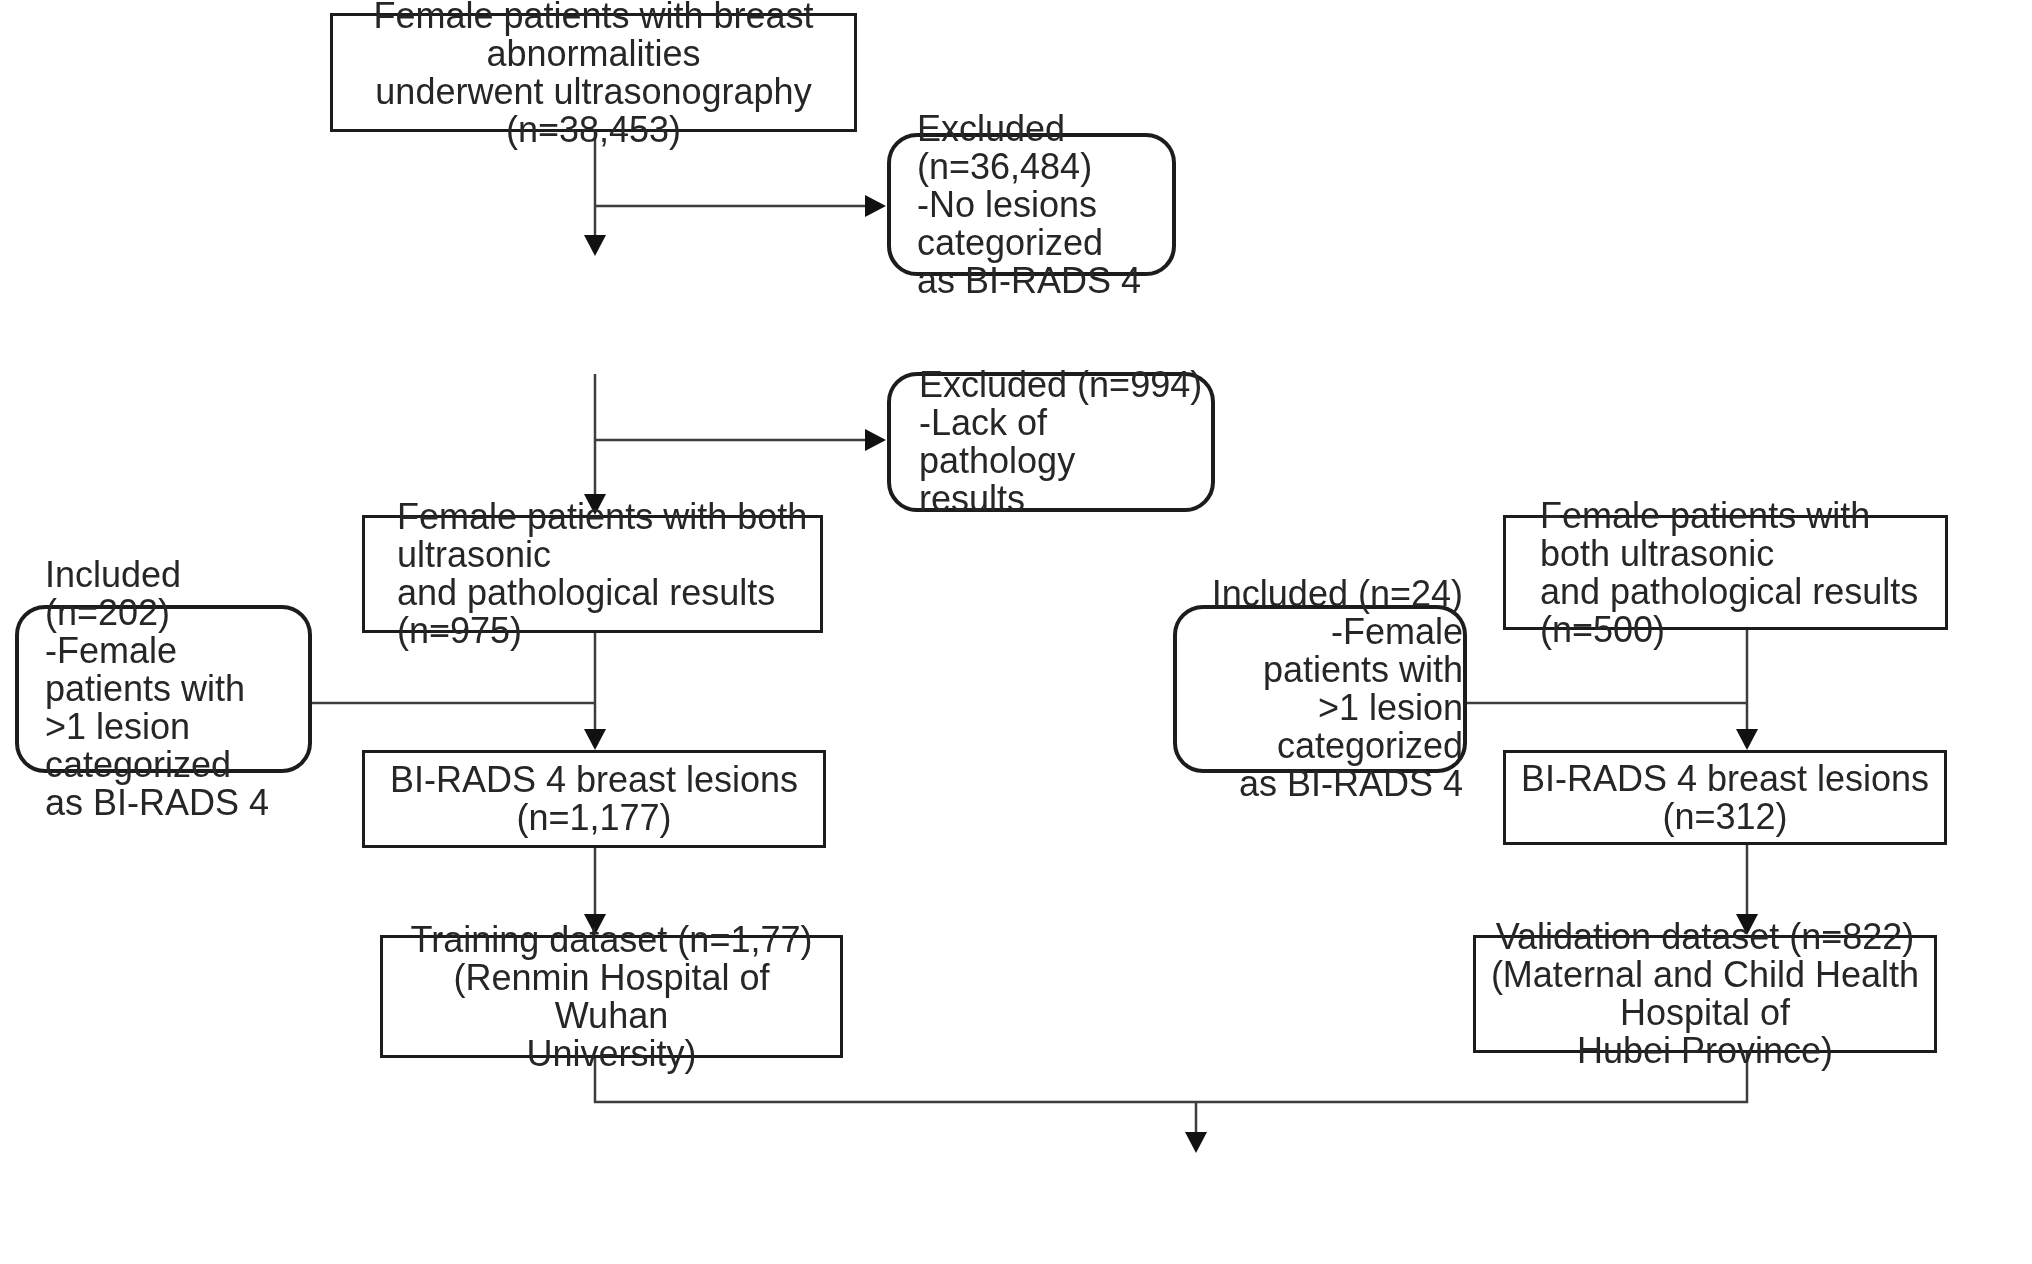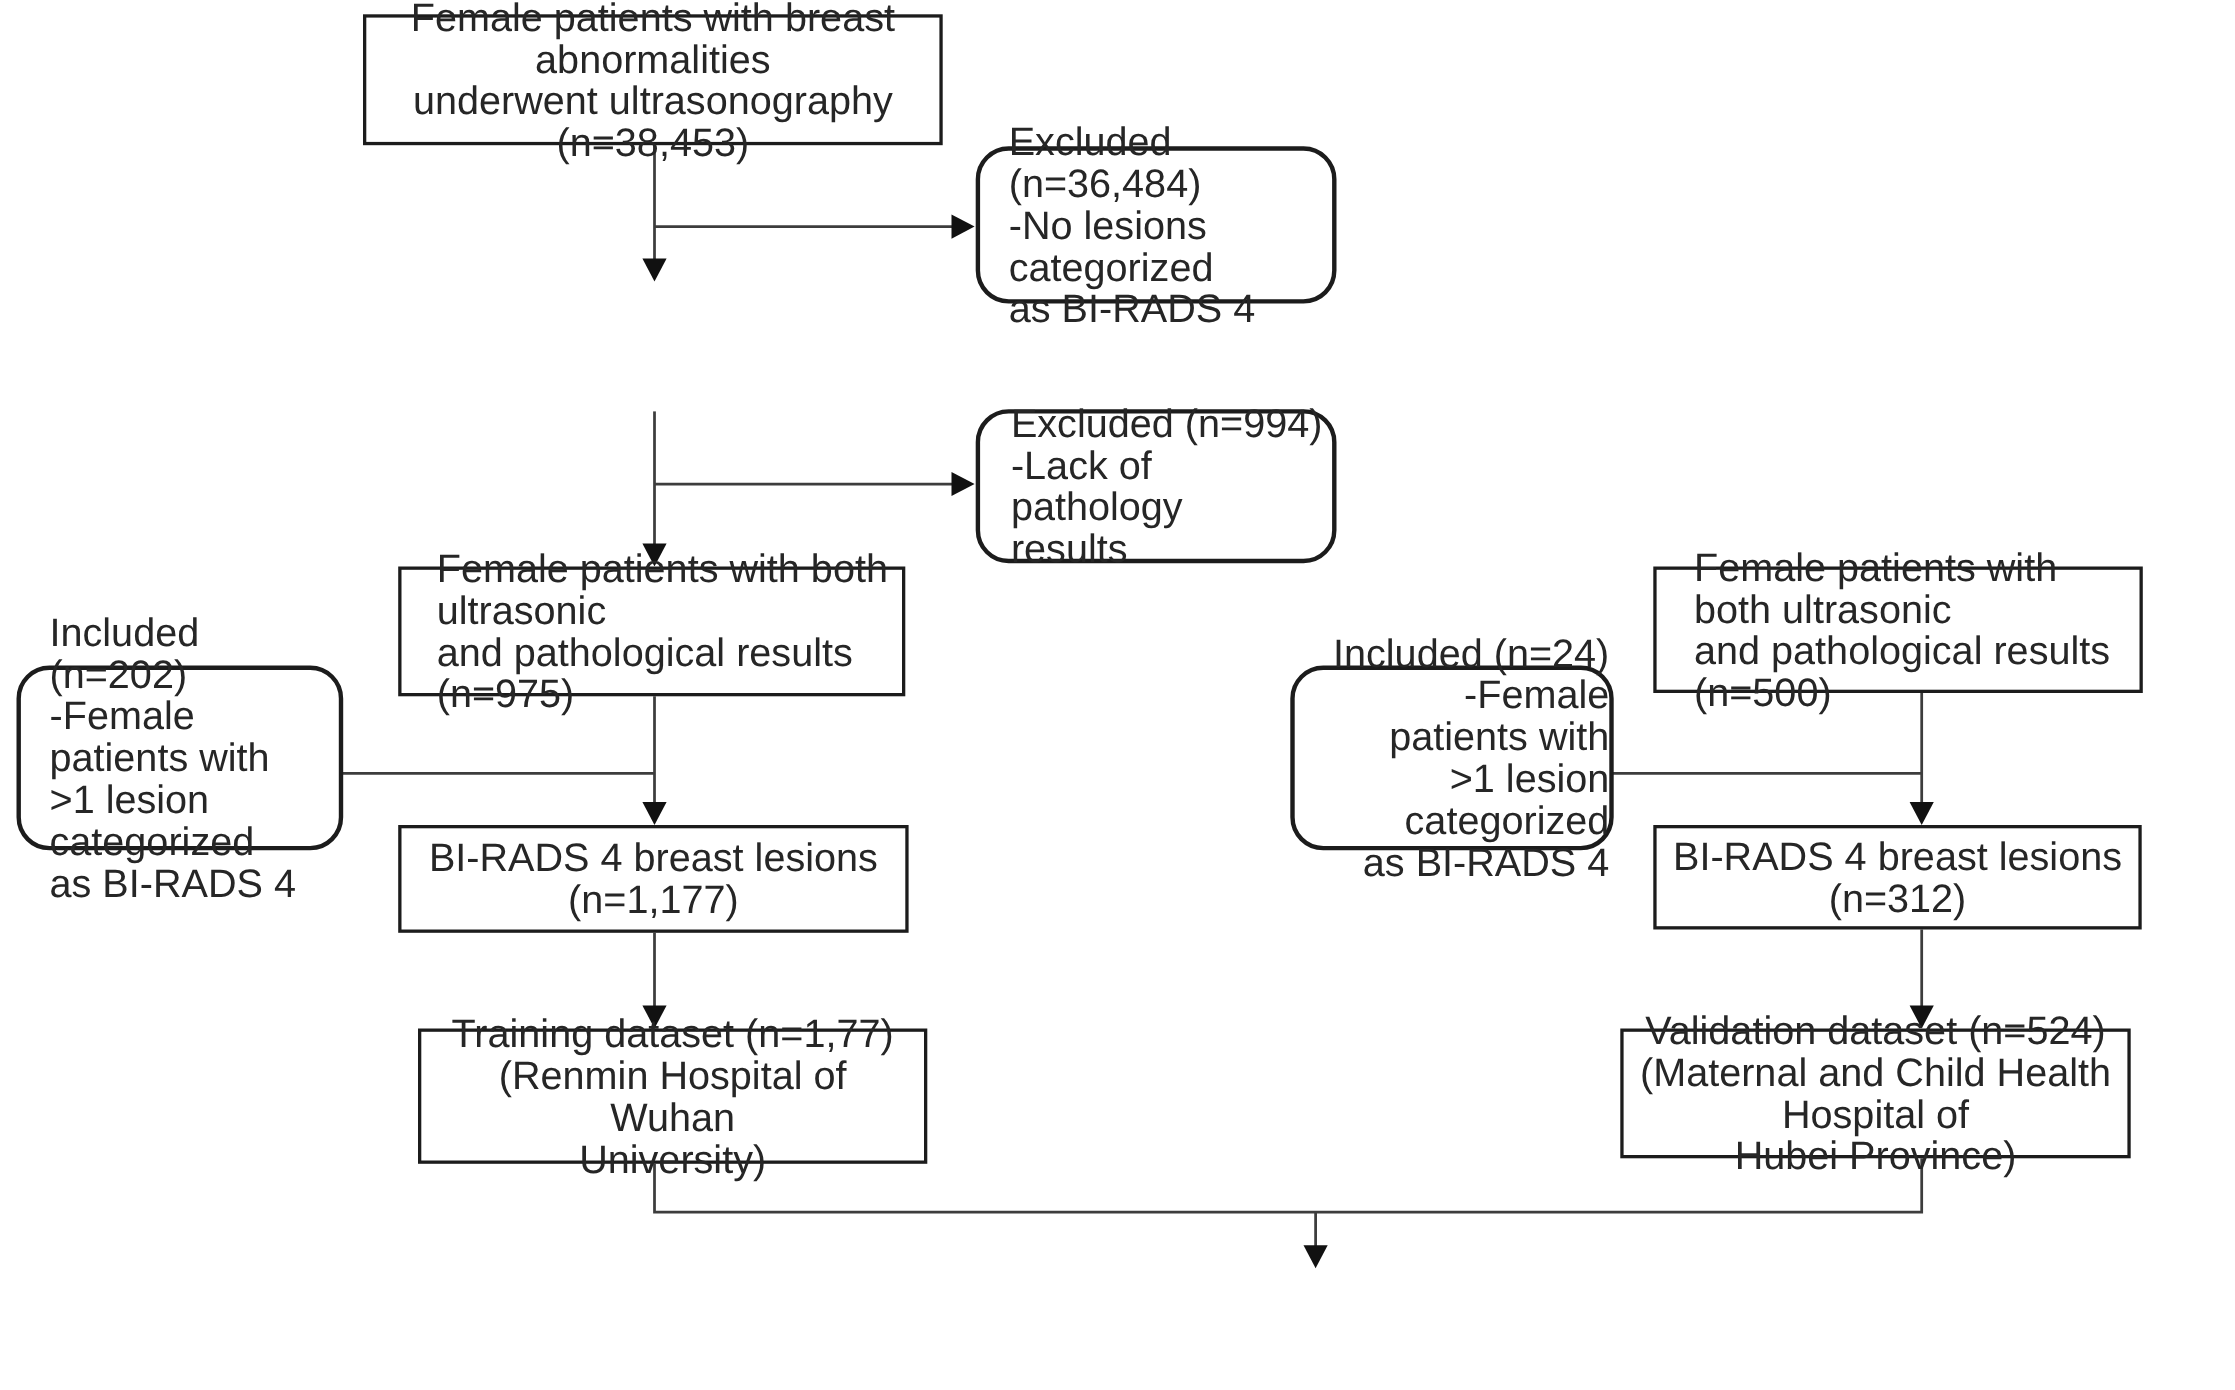--- a/index.html
+++ b/index.html
@@ -93,21 +93,21 @@
 
     <line x1="1196" y1="1102" x2="1196" y2="1133"></line>
     <polygon points="1196,1153 1185,1132 1207,1132"></polygon>
   </svg>
 
   <div class="node center" style="left:330px; top:13px; width:527px; height:119px;">
     <div class="node-text">Female patients with breast abnormalities
 underwent ultrasonography (n=38,453)</div>
   </div>
 
-  <div class="node rounded left" style="left:887px; top:133px; width:328px; height:143px; padding-left:26px;align-items:center;">
+  <div class="node rounded left" style="left:887px; top:133px; width:289px; height:143px; padding-left:26px;align-items:center;">
     <div class="node-text">Excluded (n=36,484)
 -No lesions categorized
 as BI-RADS 4</div>
   </div>
 
 
   <div class="node rounded left" style="left:887px; top:372px; width:328px; height:140px; padding-left:28px;">
     <div class="node-text">Excluded (n=994)
 -Lack of pathology
 results</div>
@@ -145,19 +145,19 @@
 -Female patients with
 &gt;1 lesion categorized
 as BI-RADS 4</div>
   </div>
 
   <div class="node center" style="left:1503px; top:750px; width:444px; height:95px;">
     <div class="node-text">BI-RADS 4 breast lesions (n=312)</div>
   </div>
 
   <div class="node center" style="left:1473px; top:935px; width:464px; height:118px;">
-    <div class="node-text">Validation dataset (n=524)
+    <div class="node-text">Validation dataset (n=822)
 (Maternal and Child Health Hospital of
 Hubei Province)</div>
   </div>
 
 
 </div>
 
 </body></html>

